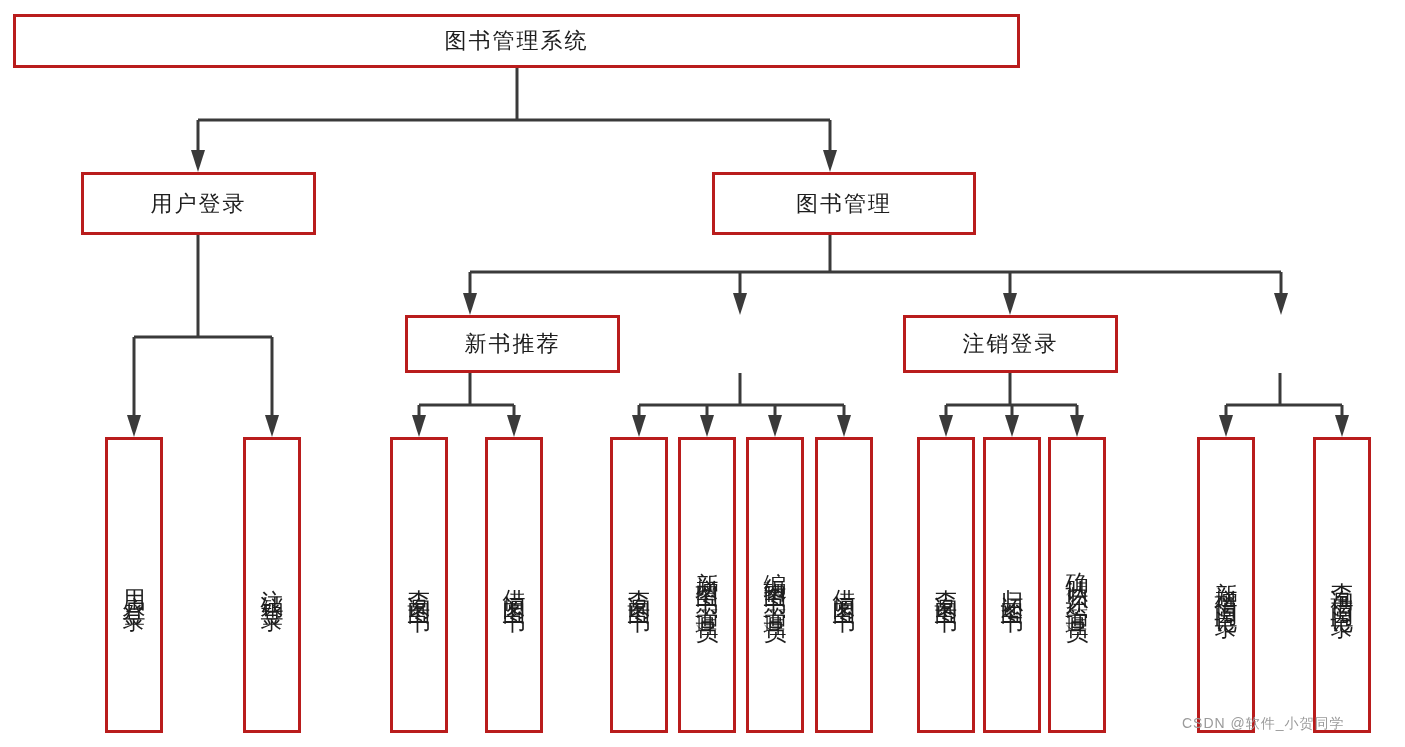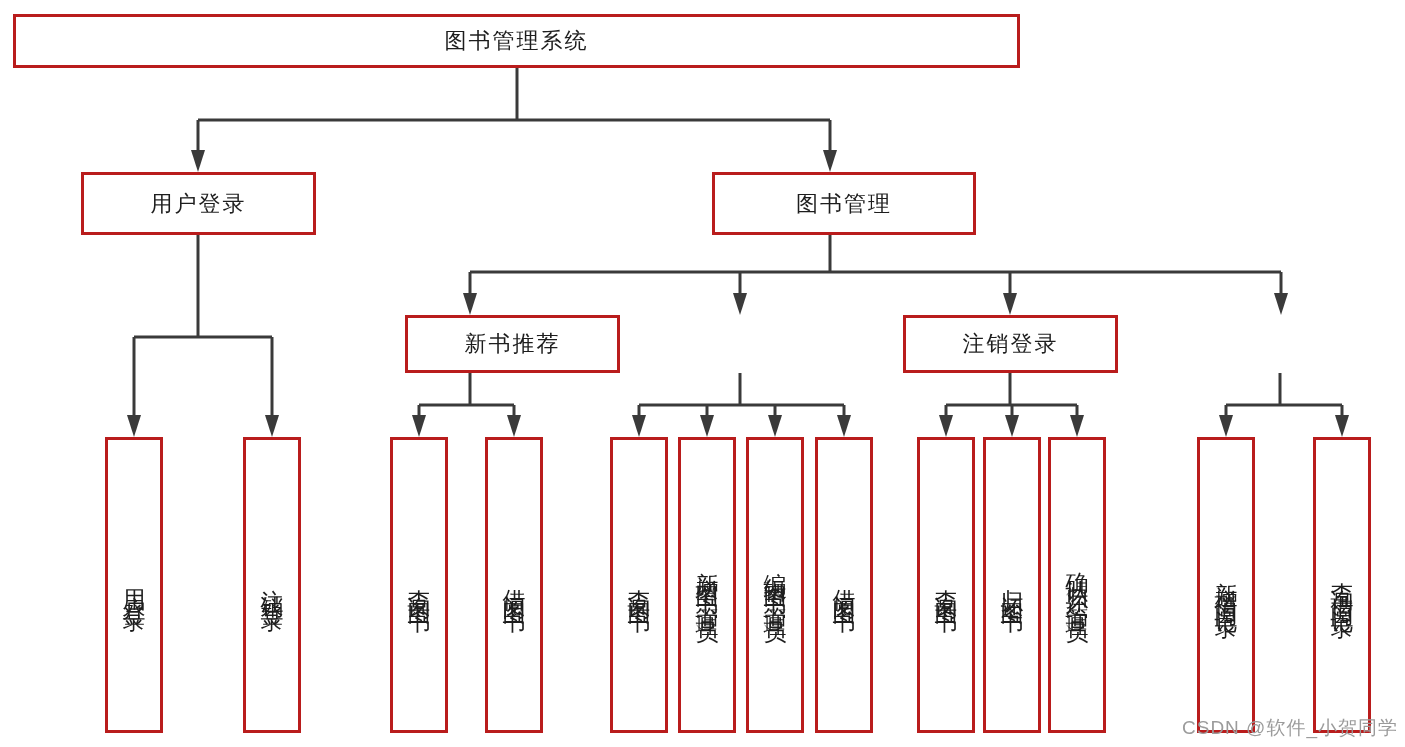--- a/index.html
+++ b/index.html
@@ -45,21 +45,21 @@
     letter-spacing: 7px;
     line-height: 1;
   }
   .leaf span {
     display: block;
   }
   .watermark {
     position: absolute;
     left: 1182px;
     top: 715px;
-    font-size: 19px;
+    font-size: 14px;
     letter-spacing: 1px;
     color: #9b9b9b;
     white-space: nowrap;
     z-index: 5;
   }
 </style>
 </head>
 <body>
 
 <div class="canvas">

